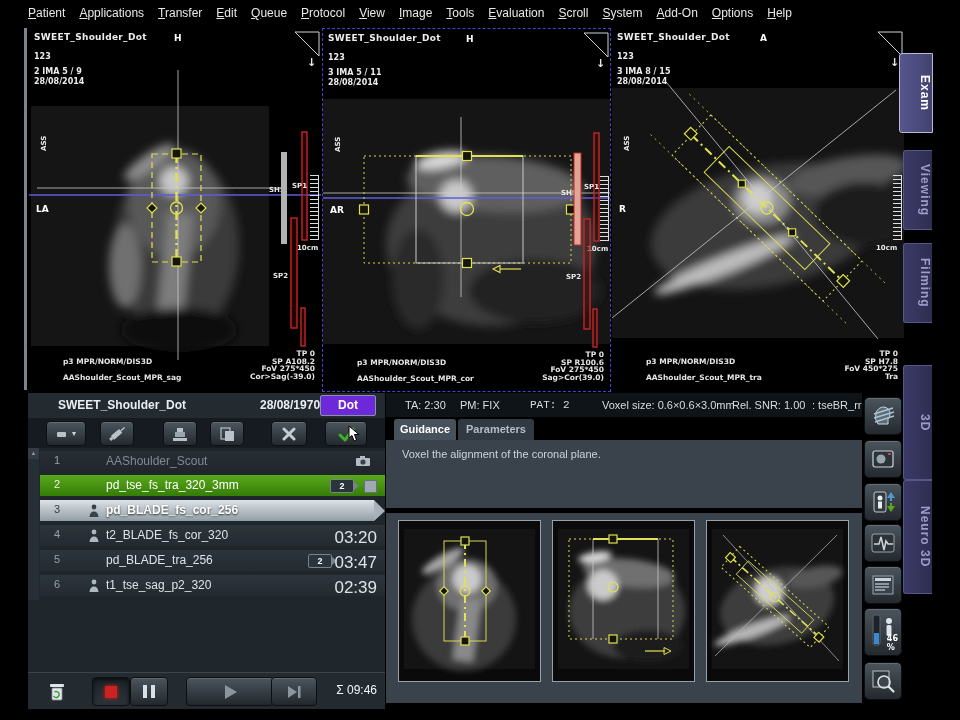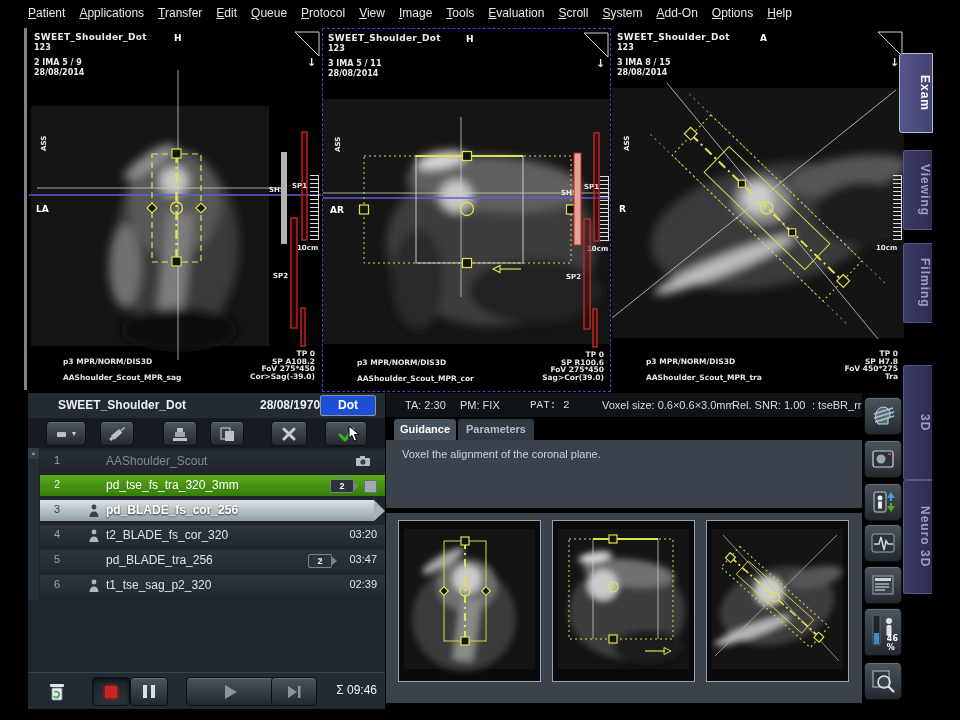--- a/index.html
+++ b/index.html
@@ -10,21 +10,21 @@
   
   #menubar{left:28px;top:6px;width:904px;height:18px;color:#e8e8e8;font:12px "Liberation Sans",sans-serif;}
   #menubar .mi{display:inline-block;margin-right:14px;cursor:default;}
   #menubar .mi u{text-decoration:underline;}
 
   
   .vp{top:28px;height:362px;background:#000;overflow:hidden;}
   .vp svg{position:absolute;left:0;top:0;}
   .vp-hdr{left:5px;top:4px;color:#ececec;line-height:9px;}
   .vp-hdr .l1{font:bold 9px "DejaVu Sans",sans-serif;letter-spacing:.3px;}
-  .vp-hdr .l2{font:bold 8px "DejaVu Sans",sans-serif;margin-top:1px;}
+  .vp-hdr .l2{font:bold 8px "DejaVu Sans",sans-serif;margin-top:10px;}
   .vp-hdr .l3{font:bold 8px "DejaVu Sans",sans-serif;margin-top:6px;}
   .vp-hdr .l4{font:bold 8px "DejaVu Sans",sans-serif;margin-top:1px;}
   .orient{top:5px;color:#fff;font:bold 9px "DejaVu Sans",sans-serif;}
   .dn-arrow{color:#e8e8e8;font:bold 11px "DejaVu Sans",sans-serif;}
   .vp-ftr-l{left:18px;bottom:8px;color:#e5e5e5;font:bold 7.5px "DejaVu Sans",sans-serif;line-height:8px;margin-left:16px;}
   .vp-ftr-l .s2{margin-top:8px;}
   .vp-ftr-r{right:6px;bottom:10px;color:#e5e5e5;font:bold 7.5px "DejaVu Sans",sans-serif;line-height:7.5px;text-align:right;}
   .ovl{fill:#e9e9e9;font:bold 7px "DejaVu Sans",sans-serif;}
   .ovl2{fill:#fff;font:bold 9px "DejaVu Sans",sans-serif;}
   .wline{stroke:#cdcdcd;stroke-width:.8;}
@@ -40,37 +40,37 @@
         border:1px solid #56568a;border-right:none;color:#9d9dcb;
         writing-mode:vertical-rl;text-align:center;font:bold 12px "Liberation Sans",sans-serif;
         letter-spacing:1px;border-radius:3px 0 0 3px;cursor:pointer;}
   .vtab.active{left:899px;width:32px;background:linear-gradient(90deg,#56568f,#42426f);
         color:#fff;border:1px solid #b9b9d6;}
 
   
   #patientbar{left:28px;top:393px;width:357px;height:25px;background:#232a30;color:#e9eef2;}
   #patientbar .pname{position:absolute;left:30px;top:5px;font:bold 12px "Liberation Sans",sans-serif;}
   #patientbar .pdob{position:absolute;left:232px;top:5px;font:bold 12px "Liberation Sans",sans-serif;}
-  #dotbtn{position:absolute;left:292px;top:2px;width:54px;height:19px;background:#1d4ed8;
+  #dotbtn{position:absolute;left:292px;top:2px;width:54px;height:19px;background:#6d28d9;
           border:1px solid #8795a1;border-radius:2px;color:#fff;font:bold 12px "Liberation Sans",sans-serif;
           text-align:center;line-height:19px;cursor:pointer;}
   #seqtoolbar{left:28px;top:418px;width:357px;height:30px;background:#151b20;}
   .tbtn{position:absolute;top:3px;height:23px;background:linear-gradient(#4d565e,#23292e);
         border:1px solid #0d1013;border-radius:4px;box-shadow:inset 0 1px 0 rgba(255,255,255,.15);
         cursor:pointer;display:flex;align-items:center;justify-content:center;}
   #queuepanel{left:28px;top:448px;width:357px;height:224px;background:#1f262c;}
   #qscroll{position:absolute;left:0;top:0;width:11px;height:152px;background:#272f36;}
   #qscroll .up{display:block;width:11px;height:11px;background:#333c44;color:#8d98a1;
                font-size:6px;text-align:center;line-height:11px;}
   .qrow{position:absolute;left:12px;width:345px;height:21px;color:#dde3e8;
         background:linear-gradient(#2d353c,#232a30);font:12px "Liberation Sans",sans-serif;cursor:pointer;}
   .qnum{position:absolute;left:14px;top:3px;color:#96a1aa;font-size:11px;}
   .qicon{position:absolute;left:48px;top:3px;color:#aeb8c0;}
   .qname{position:absolute;left:66px;top:3px;}
-  .qtime{position:absolute;right:8px;top:3px;font-size:11px;}
+  .qtime{position:absolute;right:8px;top:3px;font-size:17px;}
   .qrow.done{background:linear-gradient(#272e34,#20262c);}
   .qrow.done .qname{color:#7f8a92;}
   .qrow.running{background:linear-gradient(#59a81c,#357d07);color:#fff;}
   .qrow.running .qnum{color:#eaf5e0;}
   .qrow.selected{background:linear-gradient(#dde2e6,#929ea6);width:334px;}
   .qrow.selected .qnum{color:#39424a;}
   .qrow.selected .qname{color:#fff;text-shadow:0 1px 2px rgba(0,0,0,.75);font-weight:bold;}
   .qrow.selected:after{content:"";position:absolute;right:-11px;top:0;
         border-left:11px solid #a8b2ba;border-top:11px solid transparent;border-bottom:10px solid transparent;}
   .badge{position:absolute;left:290px;top:4px;width:22px;height:12px;background:#2c343b;

